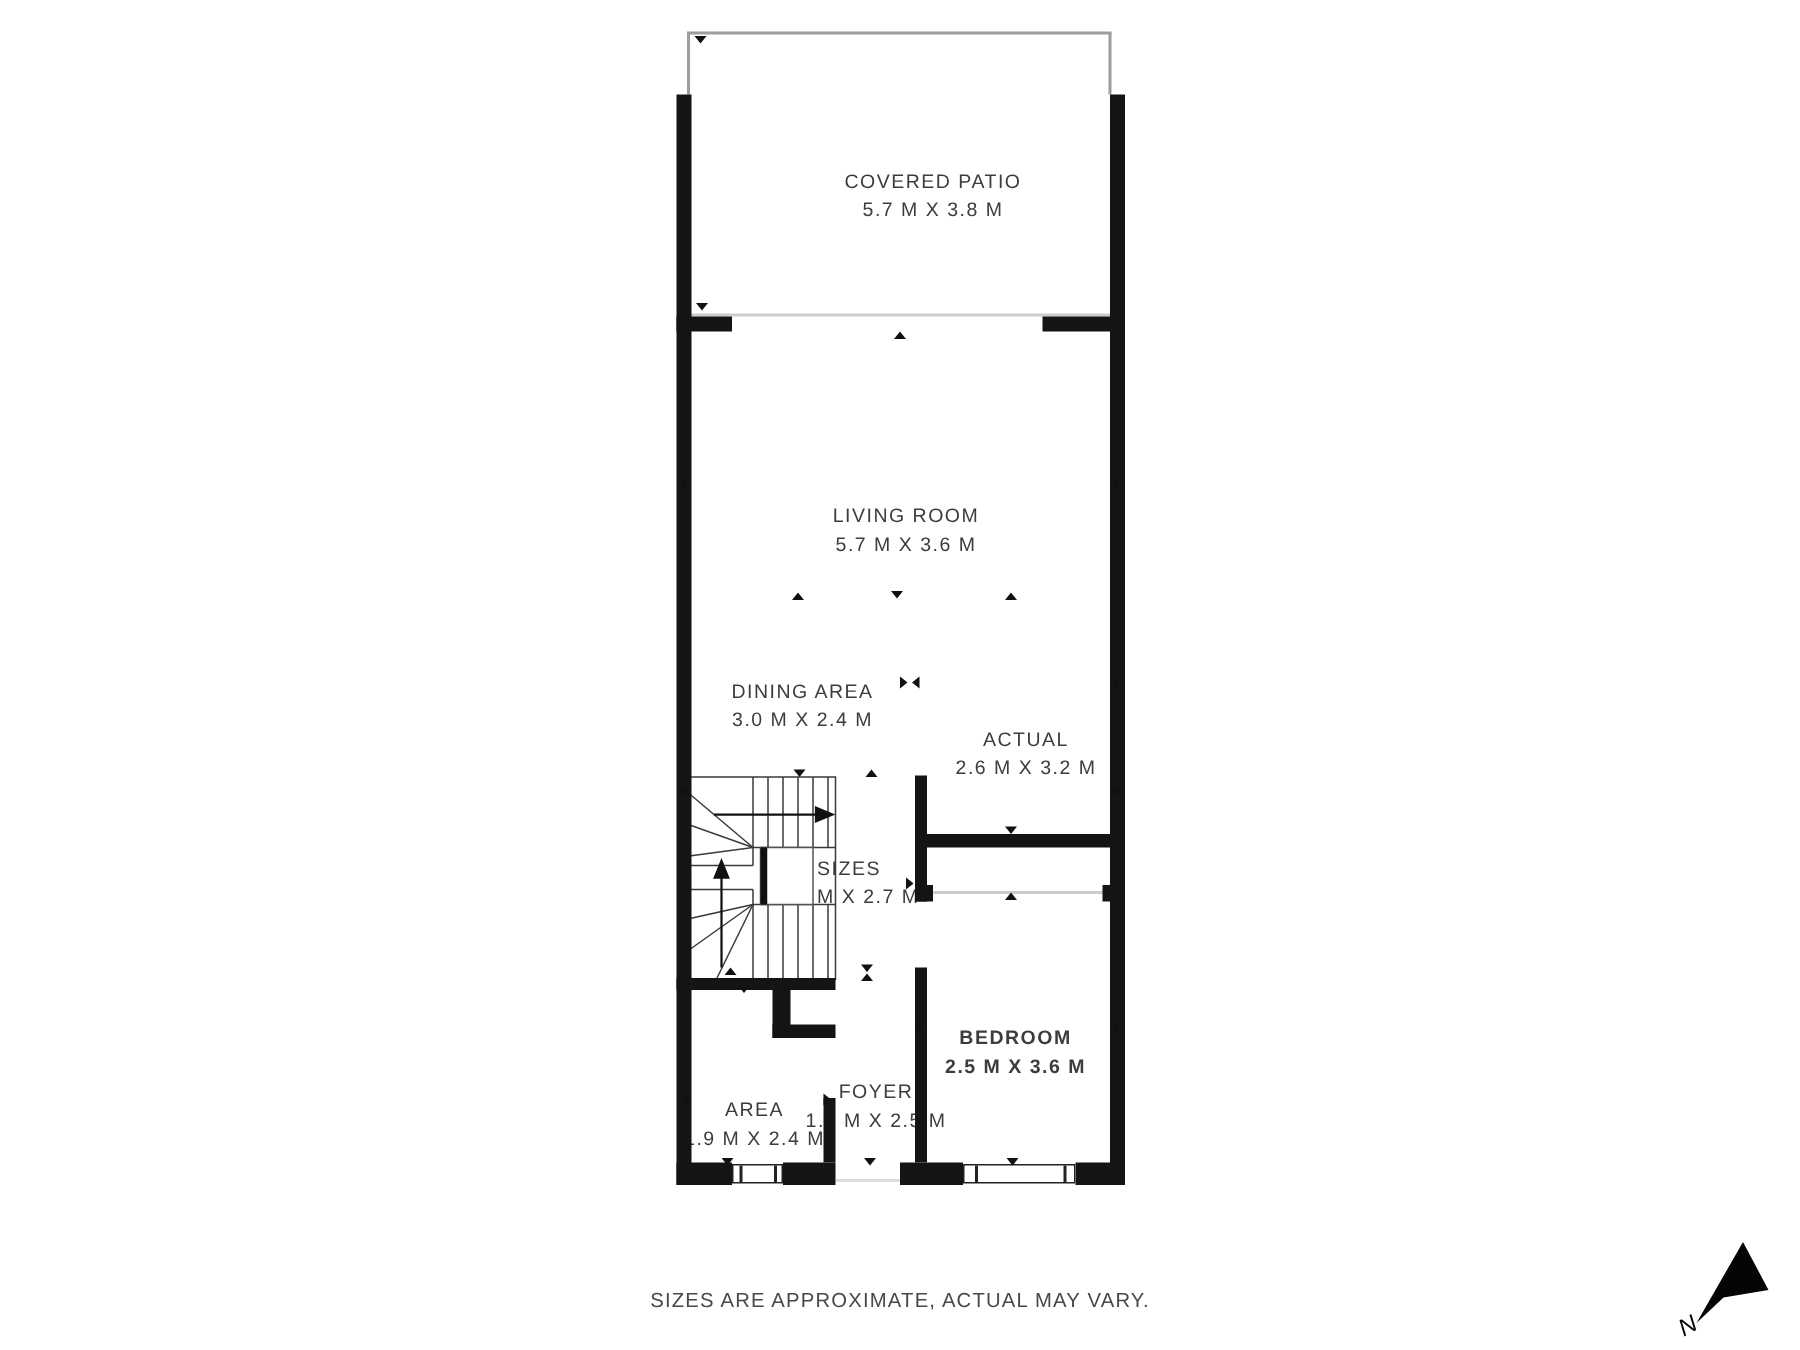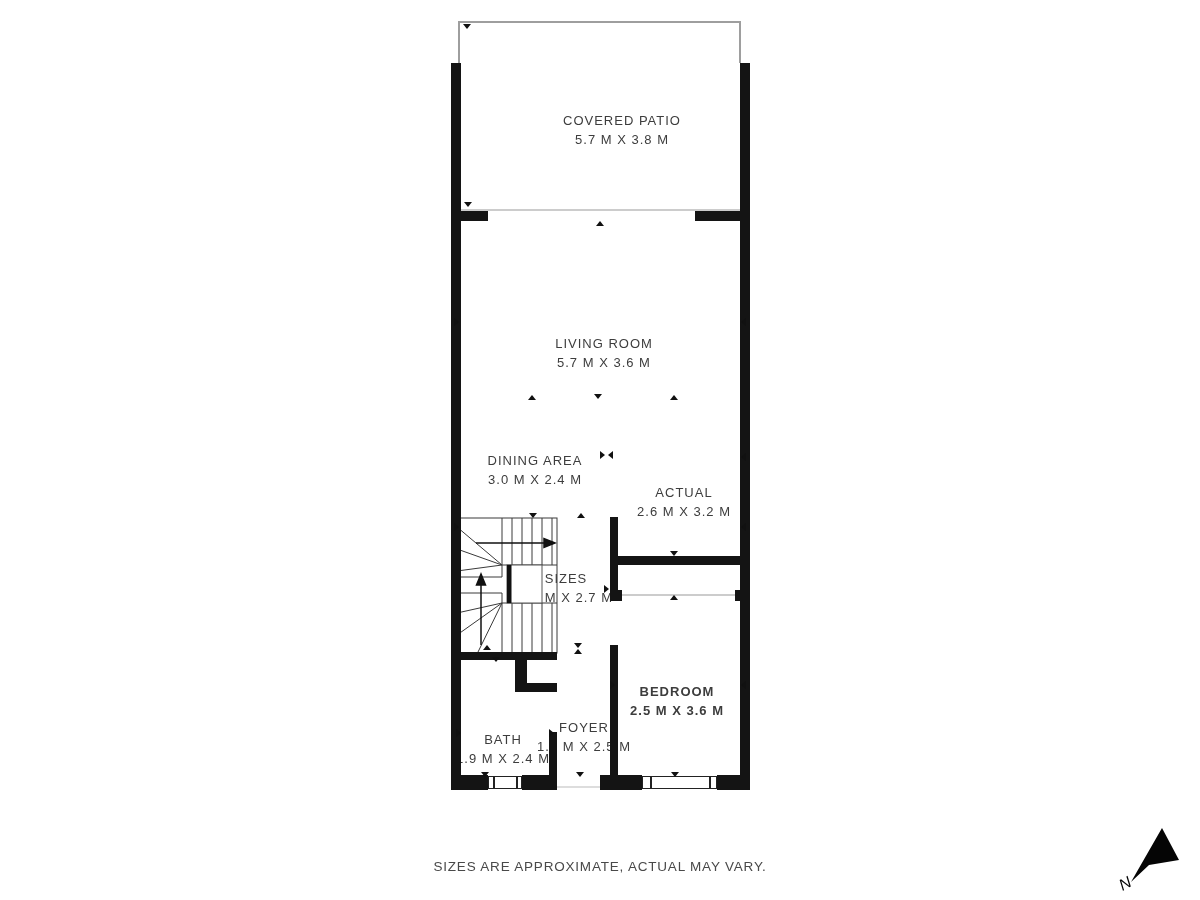--- a/index.html
+++ b/index.html
@@ -124,21 +124,21 @@
   </div>
   <div class="room-label" style="left:677px;top:683px;font-weight:bold;">
     <span>BEDROOM</span>
     <span>2.5 M X 3.6 M</span>
   </div>
   <div class="room-label" style="left:584px;top:719px;">
     <span>FOYER</span>
     <span>1.1 M X 2.5 M</span>
   </div>
   <div class="room-label" style="left:503px;top:731px;">
-    <span>BATH</span>
+    <span>AREA</span>
     <span>1.9 M X 2.4 M</span>
   </div>
 
   <div class="mk mk-down" style="left:463px;top:24px;"></div>
   <div class="mk mk-down" style="left:464px;top:202px;"></div>
   <div class="mk mk-up" style="left:596px;top:221px;"></div>
   <div class="mk mk-right" style="left:454px;top:318px;"></div>
   <div class="mk mk-left" style="left:741px;top:318px;"></div>
   <div class="mk mk-right" style="left:454px;top:523px;"></div>
   <div class="mk mk-left" style="left:741px;top:523px;"></div>

